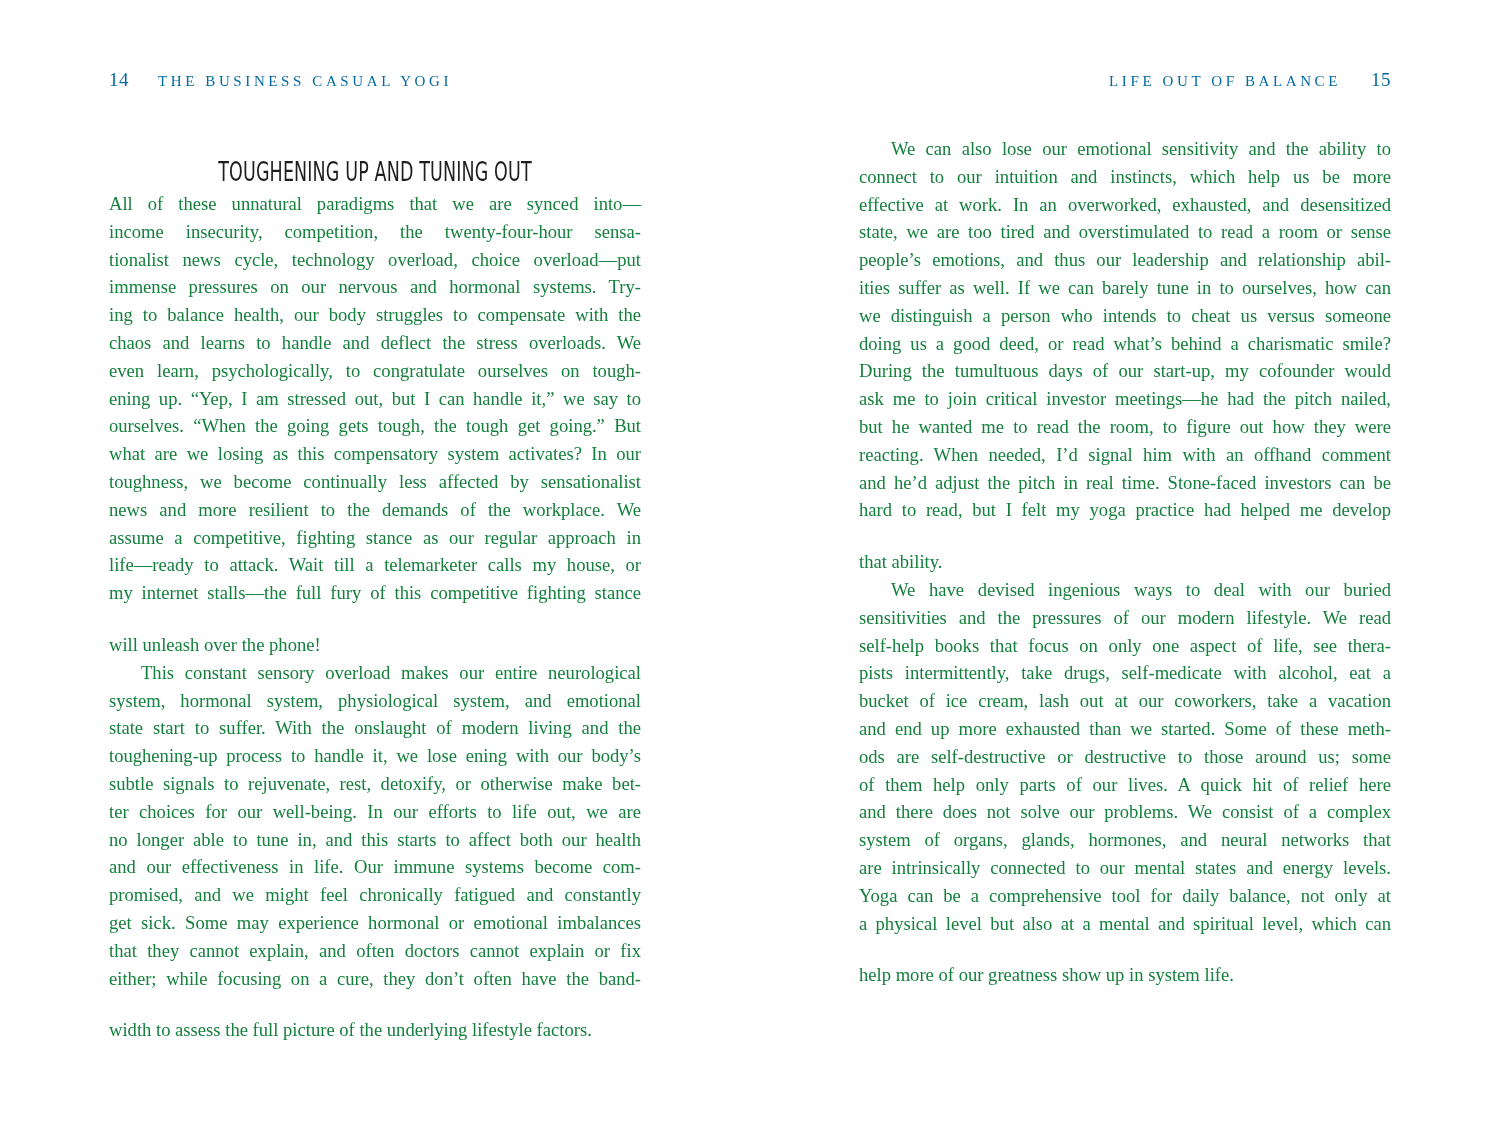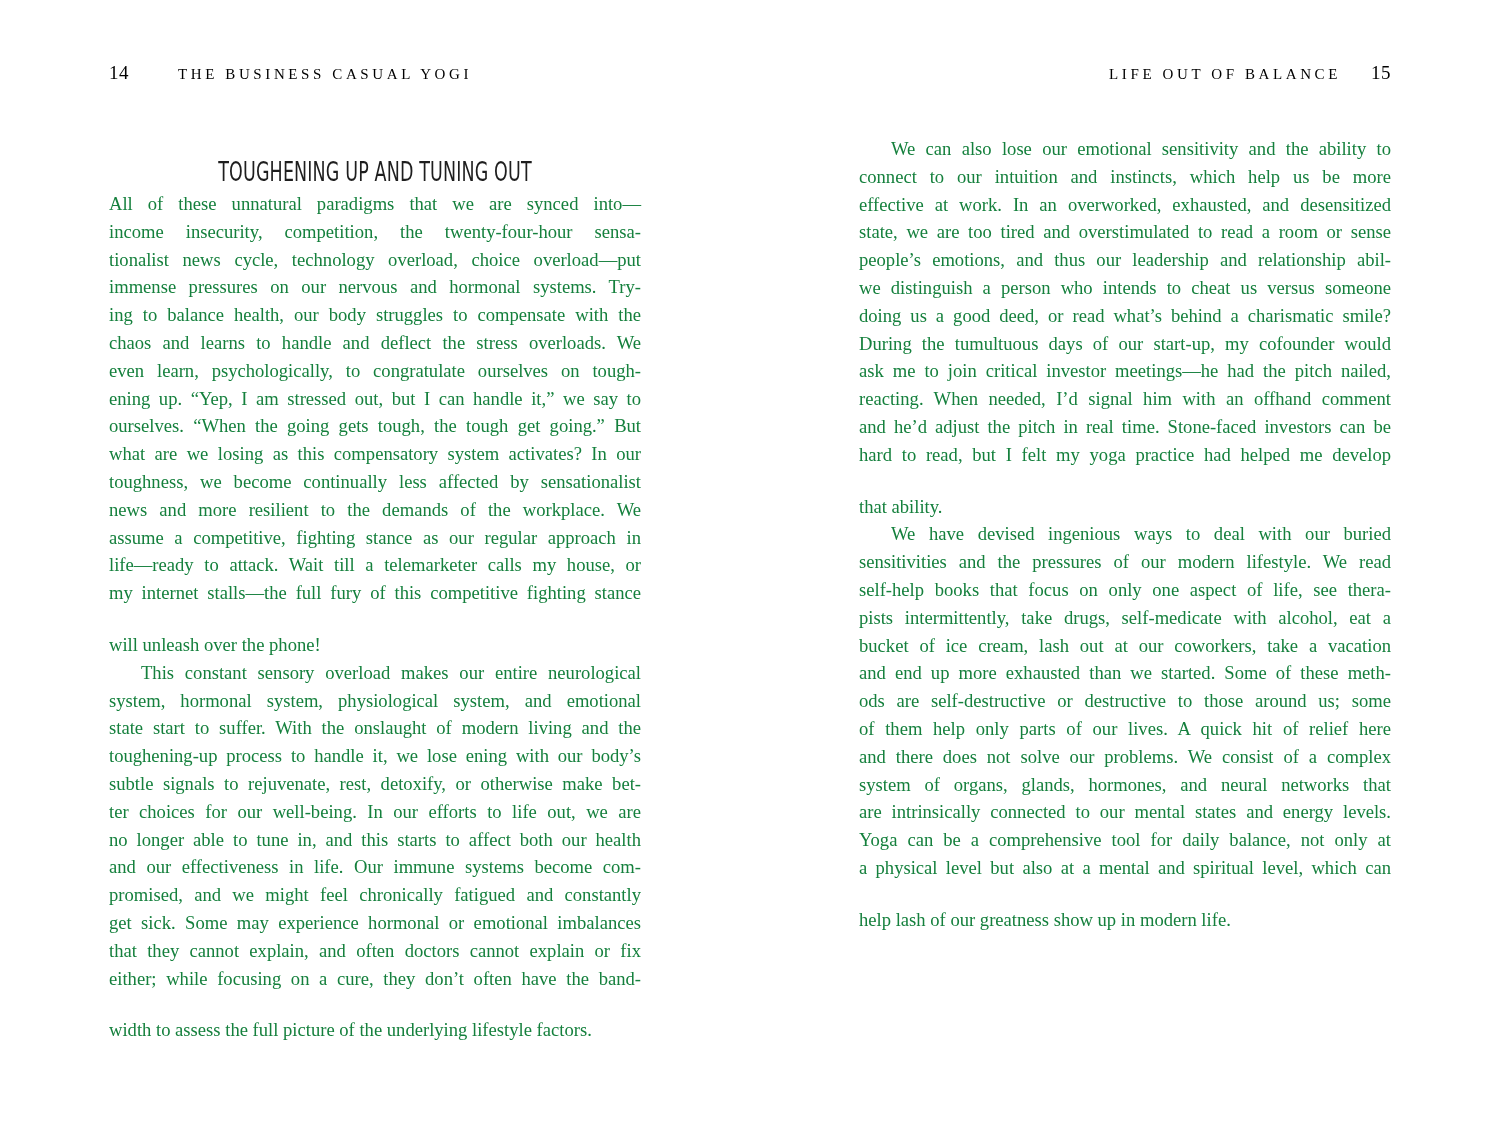--- a/index.html
+++ b/index.html
@@ -19,36 +19,36 @@
       position: absolute;
       top: 0;
       width: 532px;
       height: 1125px;
     }
     .page-left { left: 109px; }
     .page-right { left: 859px; }
 
     .running-head {
       position: absolute;
-      top: 65px;
+      top: 72px;
       left: 0;
       width: 532px;
       height: 24px;
       font-size: 15px;
       letter-spacing: 3.6px;
-      color: #000000;
+      color: #0369a1;
     }
     .running-head .folio {
       font-size: 19px;
       letter-spacing: 0.5px;
       position: absolute;
       top: -3px;
     }
     .page-left .running-head .folio { left: 0; }
-    .page-left .running-head .title { position: absolute; left: 49px; top: 1px; margin-left: 20px; }
+    .page-left .running-head .title { position: absolute; left: 49px; top: 1px; }
     .page-right .running-head .folio { right: 0; }
     .page-right .running-head .title { position: absolute; right: 50px; top: 1px; }
 
     .section-heading {
       position: absolute;
       top: 134px;
       left: 0;
       width: 532px;
       text-align: center;
       font-family: "Liberation Sans Narrow", "DejaVu Sans Condensed", "Liberation Sans", sans-serif;
@@ -132,36 +132,38 @@
   <div class="running-head">
     <span class="title">LIFE OUT OF BALANCE</span>
     <span class="folio">15</span>
   </div>
   <div class="body-text">
       <span class="line indent">We can also lose our emotional sensitivity and the ability to</span>
       <span class="line">connect to our intuition and instincts, which help us be more</span>
       <span class="line">effective at work. In an overworked, exhausted, and desensitized</span>
       <span class="line">state, we are too tired and overstimulated to read a room or sense</span>
       <span class="line">people’s emotions, and thus our leadership and relationship abil-</span>
+      <span class="line">ities suffer as well. If we can barely tune in to ourselves, how can</span>
       <span class="line">we distinguish a person who intends to cheat us versus someone</span>
       <span class="line">doing us a good deed, or read what’s behind a charismatic smile?</span>
       <span class="line">During the tumultuous days of our start-up, my cofounder would</span>
       <span class="line">ask me to join critical investor meetings—he had the pitch nailed,</span>
+      <span class="line">but he wanted me to read the room, to figure out how they were</span>
       <span class="line">reacting. When needed, I’d signal him with an offhand comment</span>
       <span class="line">and he’d adjust the pitch in real time. Stone-faced investors can be</span>
       <span class="line">hard to read, but I felt my yoga practice had helped me develop</span>
       <span class="line last">that ability.</span>
       <span class="line indent">We have devised ingenious ways to deal with our buried</span>
       <span class="line">sensitivities and the pressures of our modern lifestyle. We read</span>
       <span class="line">self-help books that focus on only one aspect of life, see thera-</span>
       <span class="line">pists intermittently, take drugs, self-medicate with alcohol, eat a</span>
       <span class="line">bucket of ice cream, lash out at our coworkers, take a vacation</span>
       <span class="line">and end up more exhausted than we started. Some of these meth-</span>
       <span class="line">ods are self-destructive or destructive to those around us; some</span>
       <span class="line">of them help only parts of our lives. A quick hit of relief here</span>
       <span class="line">and there does not solve our problems. We consist of a complex</span>
       <span class="line">system of organs, glands, hormones, and neural networks that</span>
       <span class="line">are intrinsically connected to our mental states and energy levels.</span>
       <span class="line">Yoga can be a comprehensive tool for daily balance, not only at</span>
       <span class="line">a physical level but also at a mental and spiritual level, which can</span>
-      <span class="line last">help lash of our greatness show up in modern life.</span>
+      <span class="line last">help more of our greatness show up in system life.</span>
     </div>
 </div>
 
 </body></html>

